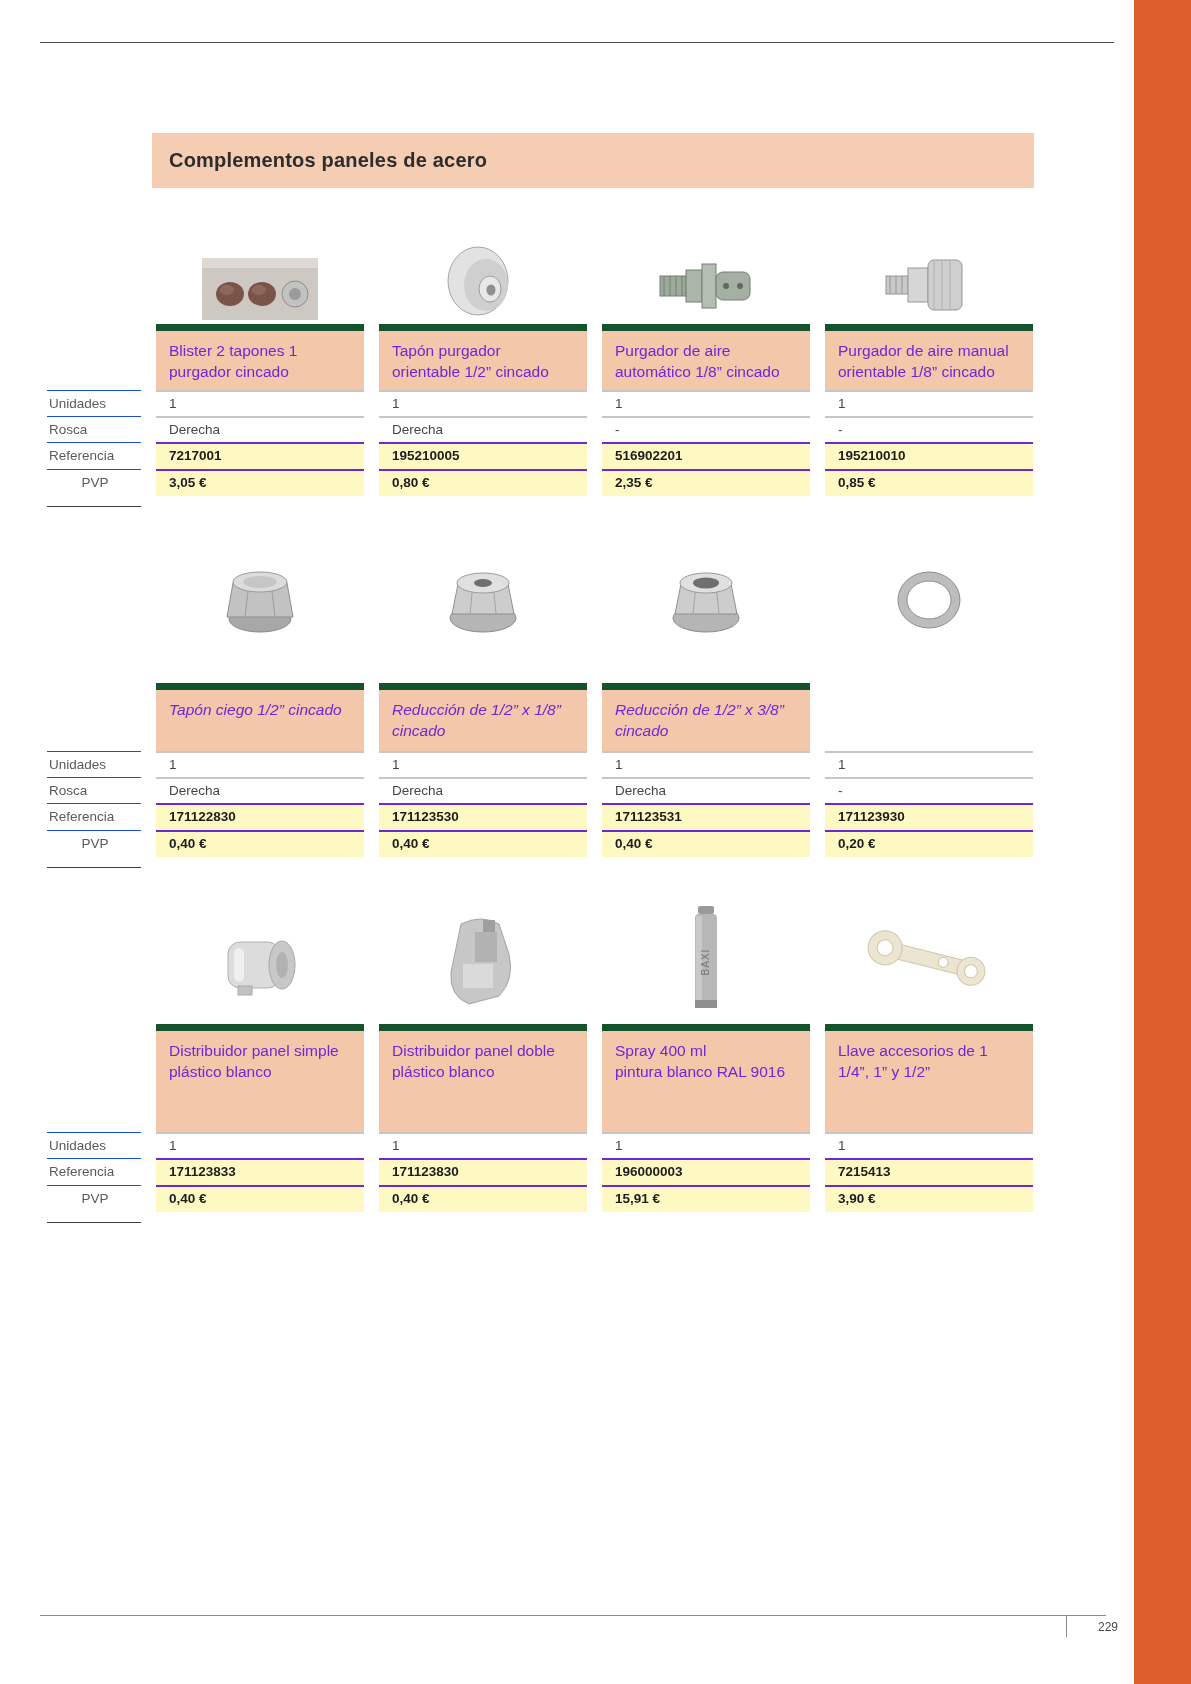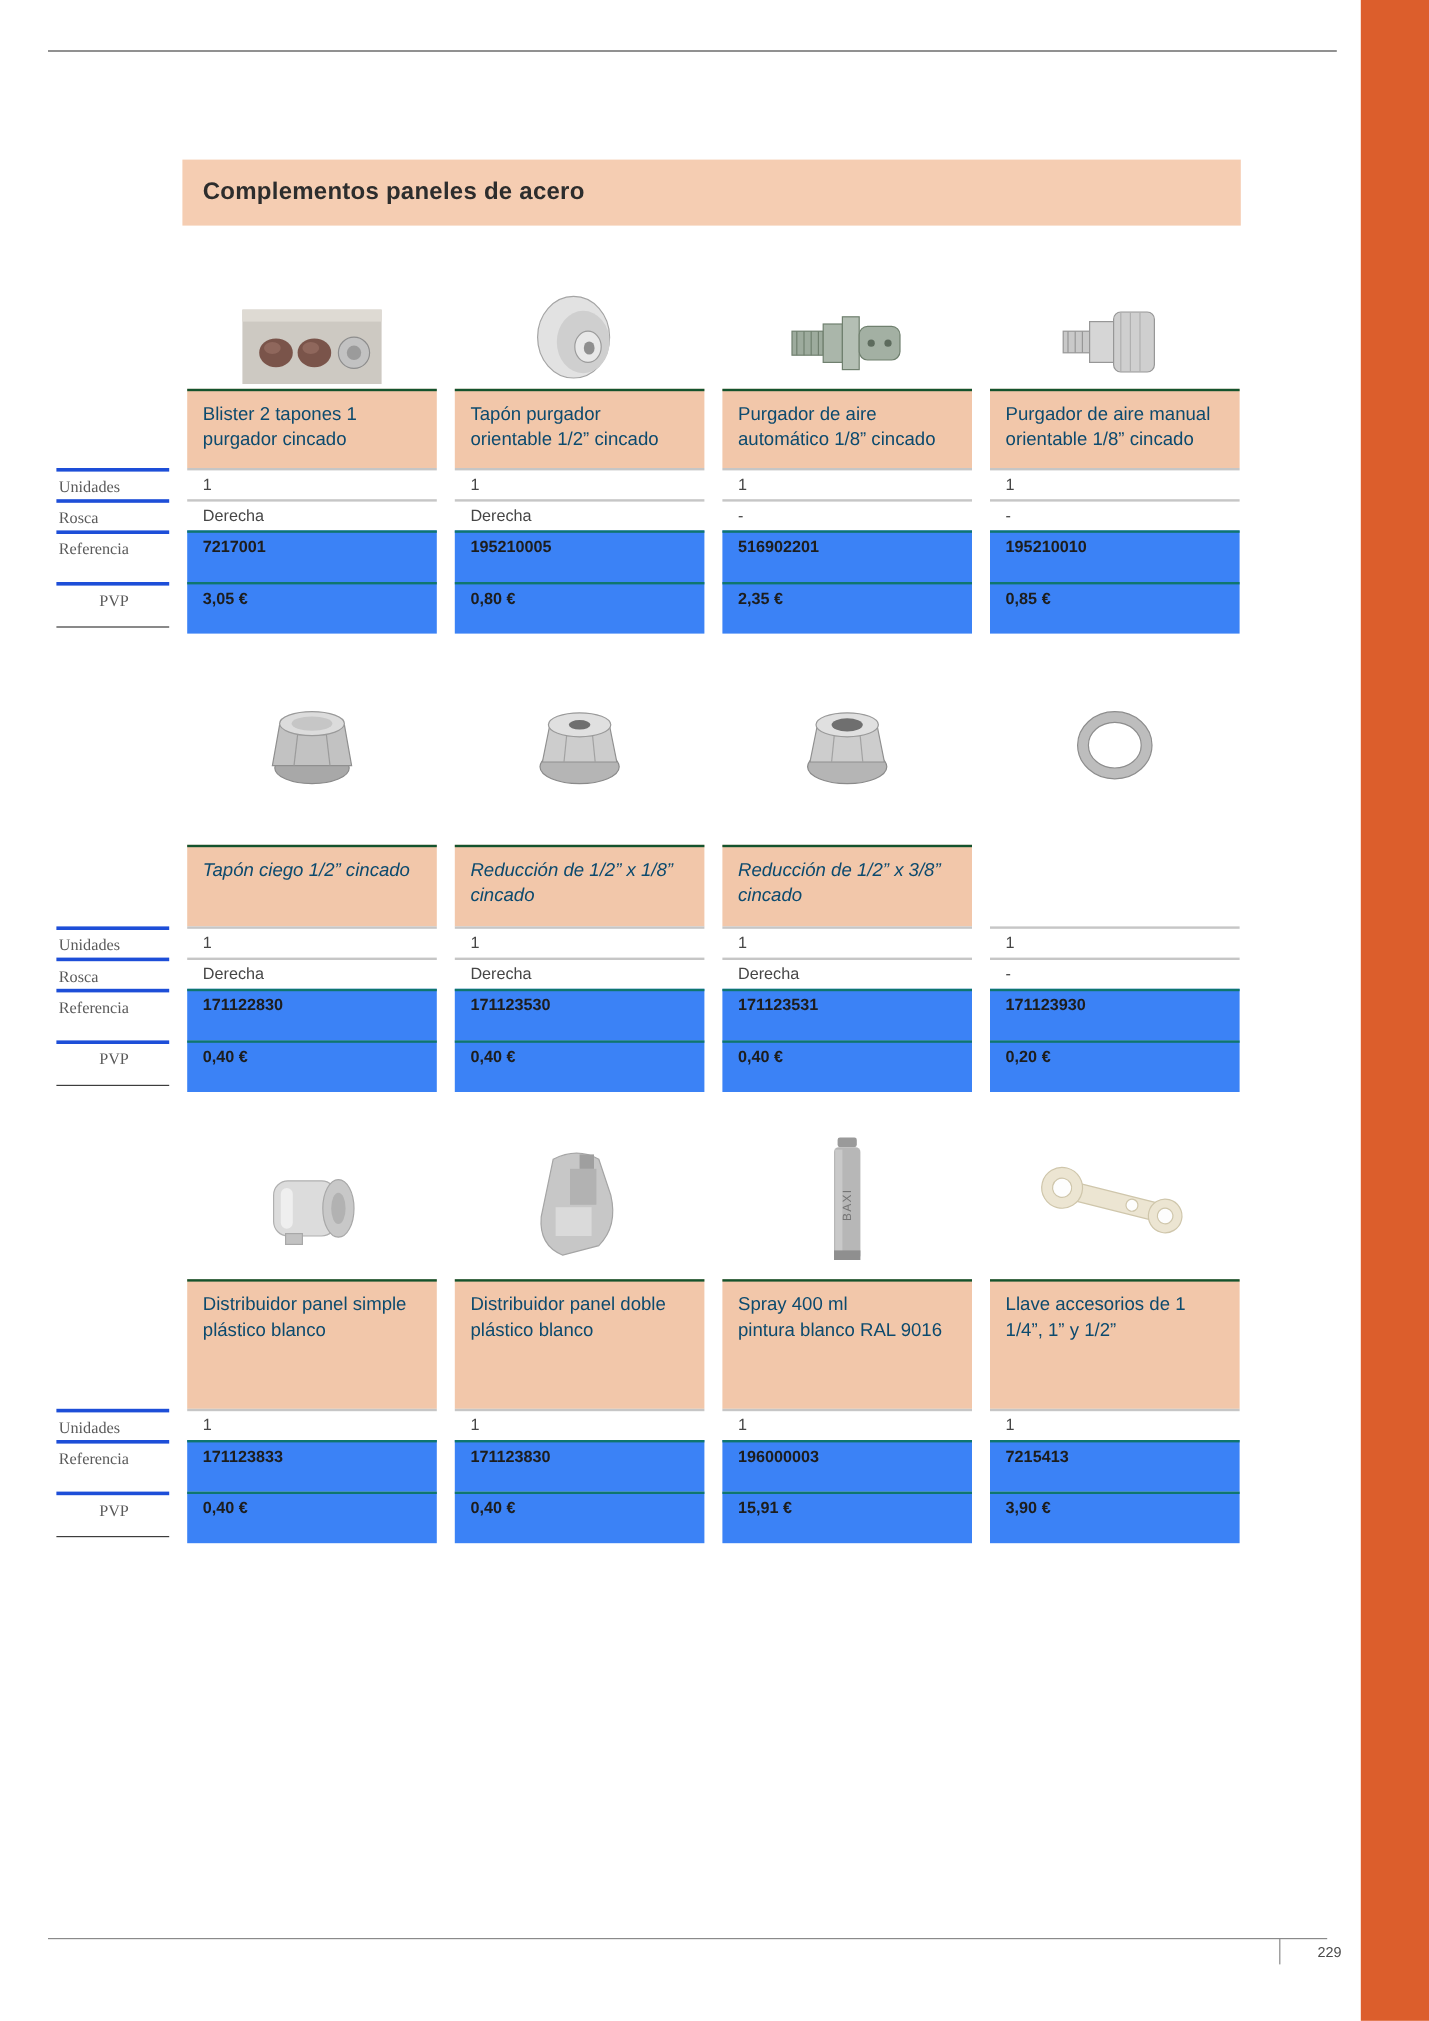--- a/index.html
+++ b/index.html
@@ -13,32 +13,32 @@
   .section-header{margin-left:105px;width:882px;height:55px;background:#F5CDB2;
     display:flex;align-items:center;padding-left:17px;box-sizing:border-box;}
   .section-title{font-size:20px;font-weight:bold;color:#2d2d2d;letter-spacing:.2px;}
 
   .grid{display:grid;grid-template-columns:94px 208px 208px 208px 208px;column-gap:15px;}
   .img-row .cell{display:flex;justify-content:center;align-items:flex-end;}
   .g1-img{margin-top:44px;height:92px;}
   .g2-img{margin-top:36px;height:95px;margin-bottom:45px;}
   .g3-img{margin-top:36px;height:112px;margin-bottom:8px;}
 
-  .pcell{background:#F2C7AA;border-top:2px solid #14532d;padding:9px 12px 6px 13px;
-    font-size:15.5px;line-height:21px;color:#0c4a6e;white-space:pre-line;box-sizing:border-box;}
+  .pcell{background:#F2C7AA;border-top:7px solid #14532d;padding:9px 12px 6px 13px;
+    font-size:15.5px;line-height:21px;color:#6d28d9;white-space:pre-line;box-sizing:border-box;}
   .h66{min-height:66px;}
   .h68{min-height:68px;font-style:italic;}
   .h108{min-height:108px;}
 
-  .lcell{border-top:3px solid #1d4ed8;font-size:13.5px;color:#5a5a5a;
-    padding:5px 0 0 2px;height:26px;box-sizing:border-box;font-family:Liberation Serif, serif;}
+  .lcell{border-top:1px solid #1d4ed8;font-size:13.5px;color:#5a5a5a;
+    padding:5px 0 0 2px;height:26px;box-sizing:border-box;}
   .lcell.lb{border-bottom:1px solid #3d3d3d;height:38px;text-align:center;}
   .vcell{border-top:2px solid #c6c6c6;font-size:13.5px;color:#464646;
     padding:4px 0 0 13px;height:26px;box-sizing:border-box;}
-  .vcell.peach{background:#3b82f6;border-top:2px solid #0f766e;font-weight:bold;color:#1d1d1d;height:43px;}
+  .vcell.peach{background:#fef9c3;border-top:2px solid #6d28d9;font-weight:bold;color:#1d1d1d;height:27px;}
   .empty{border:none;background:none;}
 
   figure{margin:0;}
   .footer-rule{position:absolute;left:40px;top:1615px;width:1066px;border-top:1px solid #8a8a8a;height:0;}
   .footer-tick{position:absolute;left:1066px;top:1615px;height:22px;width:0;border-left:1px solid #8a8a8a;}
   .page-number{position:absolute;left:1078px;top:1620px;font-size:12px;color:#4a4a4a;margin-left:20px;}
 </style>
 </head>
 <body>
 

